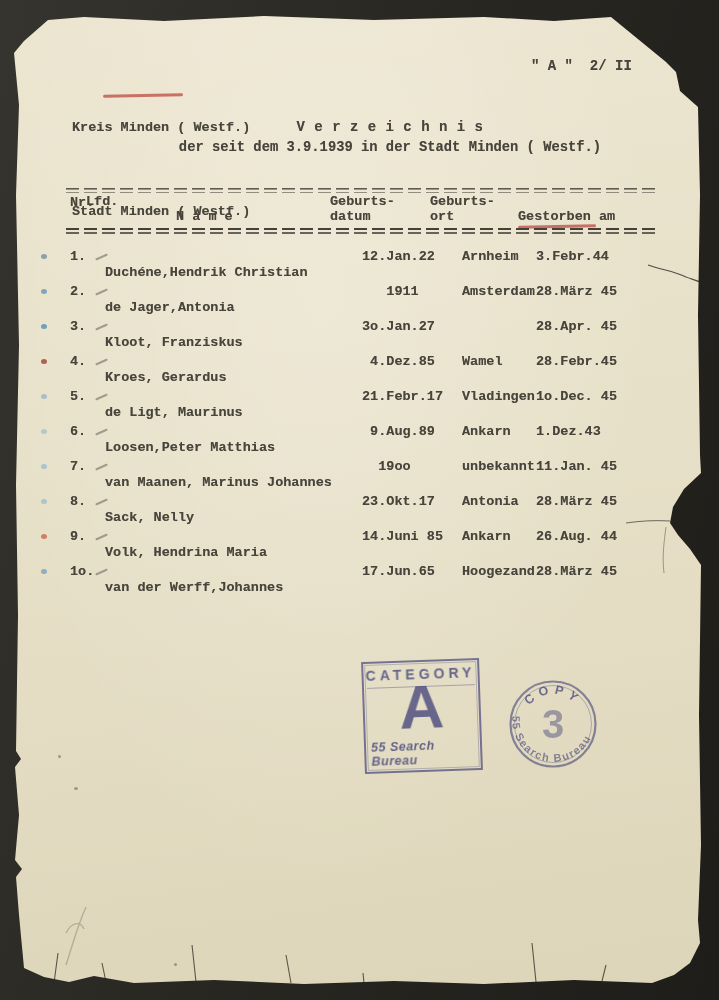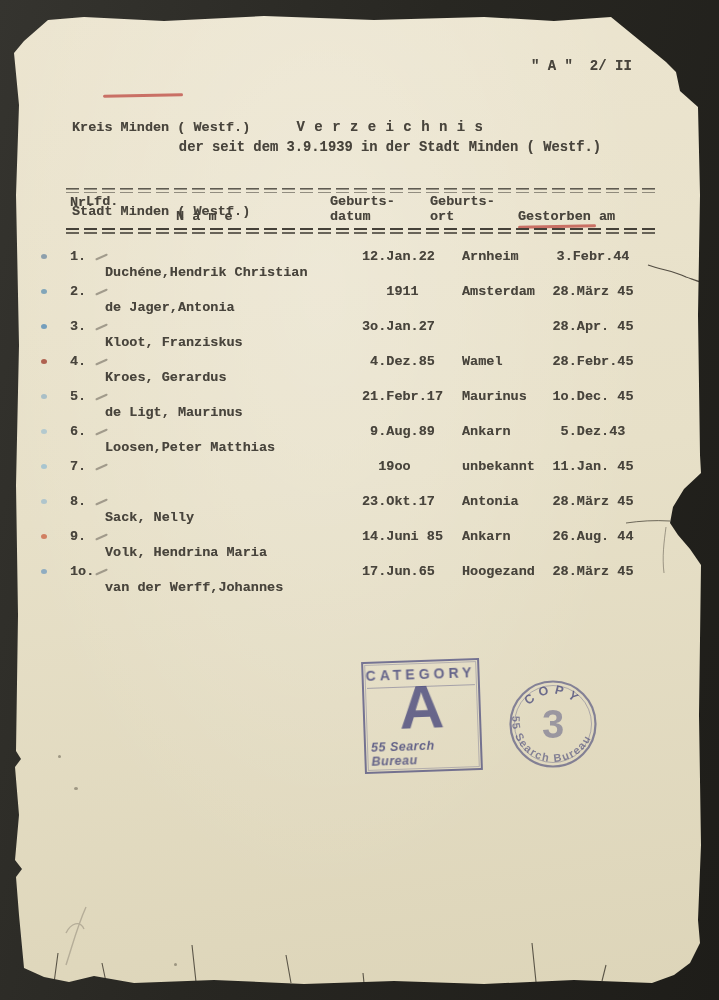--- a/index.html
+++ b/index.html
@@ -56,21 +56,21 @@
   .rows{position:absolute;left:0;top:52px;width:596px;}
   .trow{position:relative;height:35px;}
   .cell{position:absolute;top:9px;font-size:13.5px;}
   .c-dot{position:absolute;left:-25px;top:14px;width:6px;height:5px;border-radius:50%;opacity:.85;}
   .c-check{position:absolute;left:29px;top:16px;width:13px;height:1.7px;background:#8e887b;
            transform:rotate(-24deg);opacity:.8;border-radius:1px;}
   .c-nr{left:4px;}
   .c-name{left:39px;margin-top:16px;}
   .c-datum{left:264px;margin-left:32px;}
   .c-ort{left:360px;margin-left:36px;}
-  .c-gest{left:470px;width:114px;text-align:center;}
+  .c-gest{left:470px;width:114px;text-align:left;}
 
   
   .stamp{mix-blend-mode:multiply;}
   .stamp-cat{position:absolute;left:349px;top:645px;width:118px;height:112px;transform:rotate(-2deg);
              font-family:"Liberation Sans",sans-serif;filter:blur(.2px);}
   .sc-outer{position:absolute;inset:0;border:2.5px solid var(--stamp-ink);opacity:.7;}
   .sc-inner{position:absolute;inset:3px;border:1px solid var(--stamp-ink);opacity:.3;}
   .sc-head{position:absolute;top:6px;left:0;right:0;text-align:center;font-weight:700;font-size:14px;
            letter-spacing:4px;color:var(--stamp-ink);opacity:.8;}
   .sc-rule{position:absolute;top:26px;left:5px;right:5px;height:1px;background:var(--stamp-ink);opacity:.4;}
@@ -158,38 +158,39 @@
             <span class="tw cell c-ort">Wamel</span>
             <span class="tw cell c-gest">28.Febr.45</span>
           </div>
 
           <div class="trow">
             <span class="c-dot" style="background-color: rgb(157, 184, 198);"></span>
             <span class="tw cell c-nr">5.</span>
             <span class="c-check"></span>
             <span class="tw cell c-name">de Ligt, Maurinus</span>
             <span class="tw cell c-datum">21.Febr.17</span>
-            <span class="tw cell c-ort">Maurinus</span>
+            <span class="tw cell c-ort">Vladingen</span>
             <span class="tw cell c-gest">1o.Dec. 45</span>
           </div>
 
           <div class="trow">
             <span class="c-dot" style="background-color: rgb(169, 196, 207);"></span>
             <span class="tw cell c-nr">6.</span>
             <span class="c-check"></span>
             <span class="tw cell c-name">Loosen,Peter Matthias</span>
             <span class="tw cell c-datum"> 9.Aug.89</span>
             <span class="tw cell c-ort">Ankarn</span>
-            <span class="tw cell c-gest">5.Dez.43</span>
+            <span class="tw cell c-gest">1.Dez.43</span>
           </div>
 
           <div class="trow">
             <span class="c-dot" style="background-color: rgb(156, 192, 208);"></span>
             <span class="tw cell c-nr">7.</span>
             <span class="c-check"></span>
+            <span class="tw cell c-name">van Maanen, Marinus Johannes</span>
             <span class="tw cell c-datum">  19oo</span>
             <span class="tw cell c-ort">unbekannt</span>
             <span class="tw cell c-gest">11.Jan. 45</span>
           </div>
 
           <div class="trow">
             <span class="c-dot" style="background-color: rgb(165, 191, 204);"></span>
             <span class="tw cell c-nr">8.</span>
             <span class="c-check"></span>
             <span class="tw cell c-name">Sack, Nelly</span>

